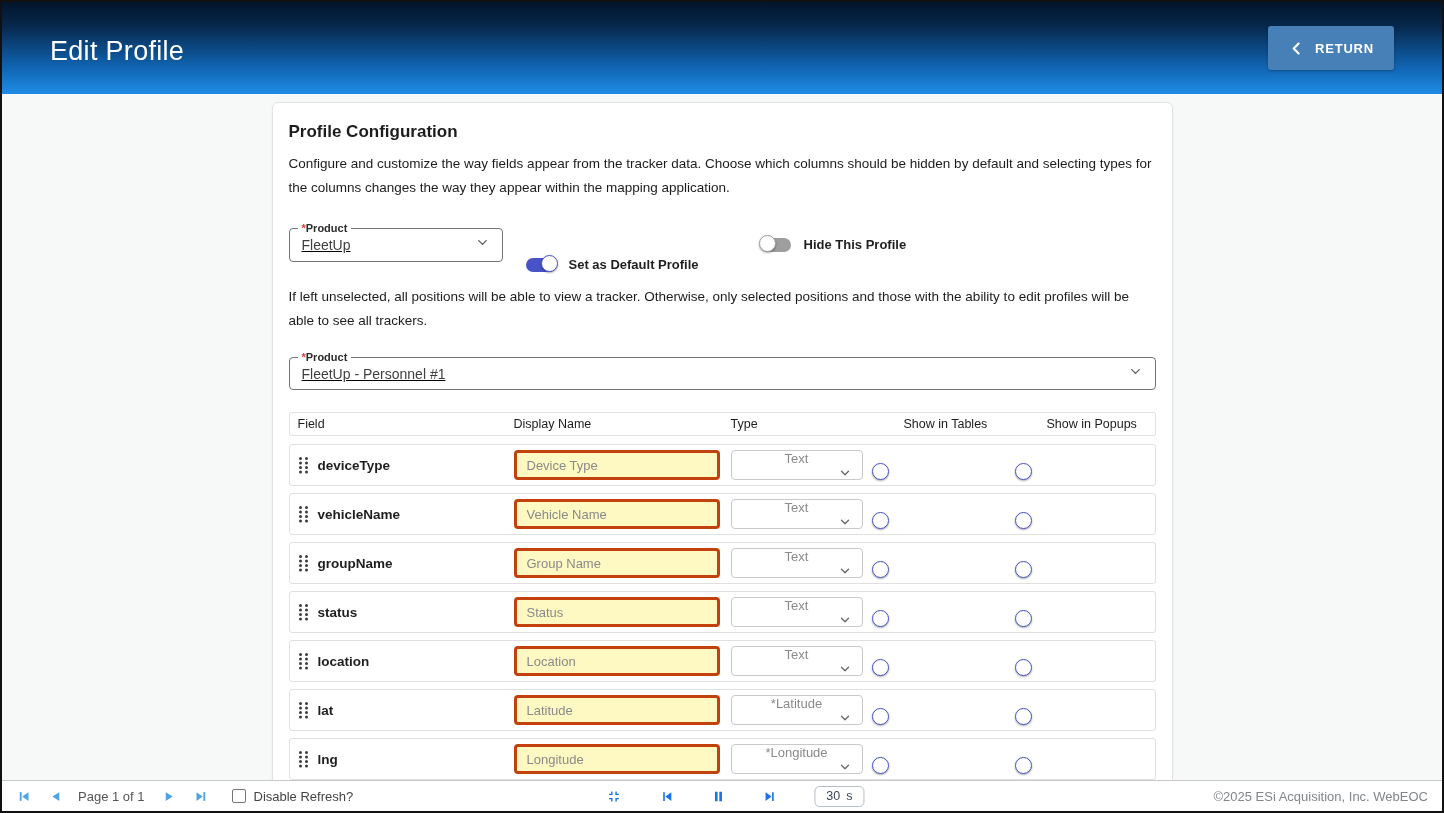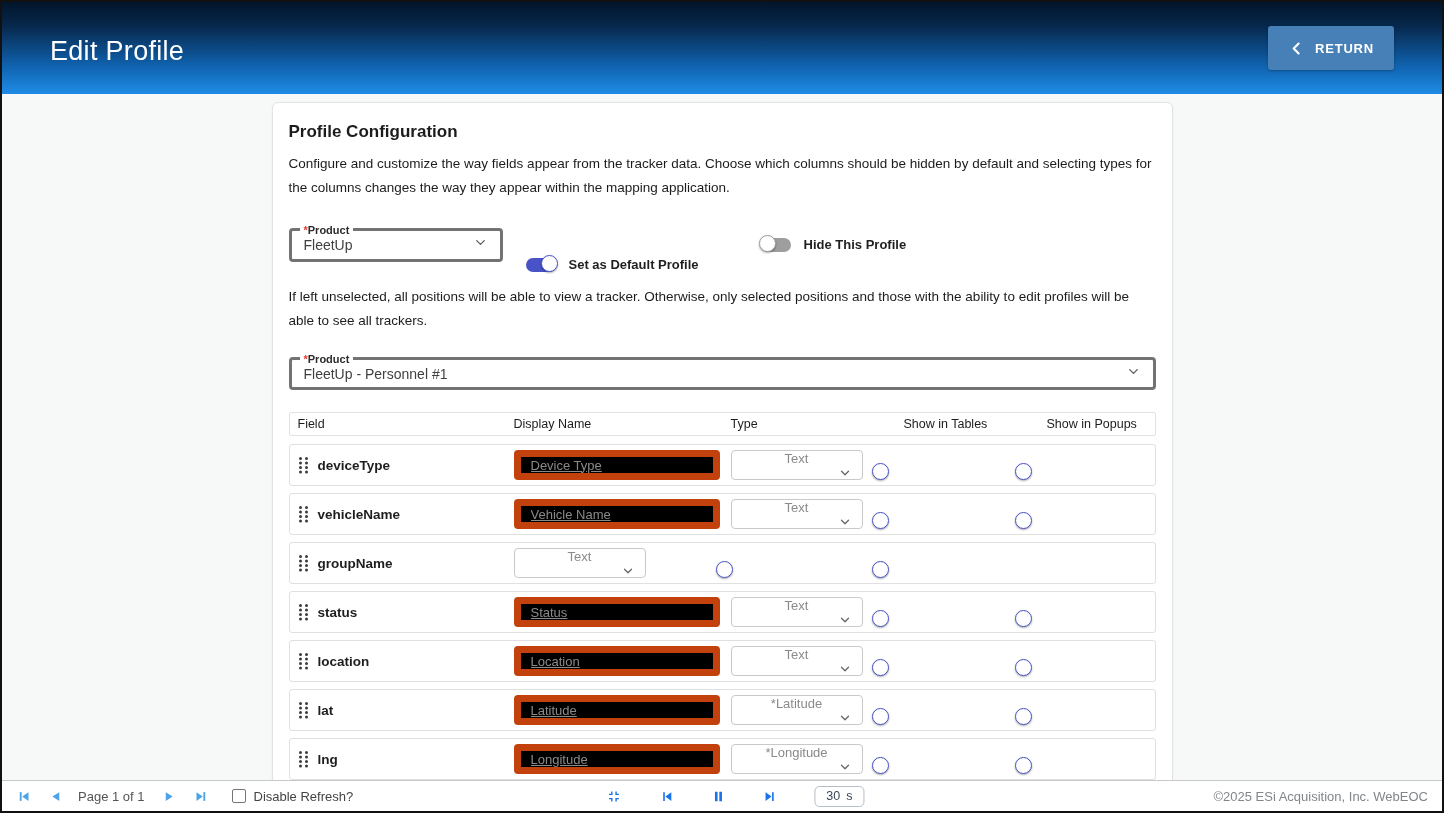--- a/index.html
+++ b/index.html
@@ -25,22 +25,22 @@
     width:901px; margin:8px auto 0; background:#fff;
     border:1px solid #e3e3e3; border-radius:6px;
     box-shadow:0 1px 3px rgba(0,0,0,.05);
     padding:19px 16px 60px;
   }
   .card h2 { font-size:17px; font-weight:bold; color:#1c1c1c; margin-bottom:10px; }
   .desc { font-size:13.5px; line-height:24px; color:#1c1c1c; }
 
   
   .outlined {
-    position:relative; border:3px solid #737373; border-radius:4px; height:34px;
-    display:flex; align-items:center; padding:0 12px; background:#fff;
+    position:relative; border:1px solid #737373; border-radius:4px; height:34px;
+    display:flex; align-items:center; padding:0 12px; background:#fff;text-decoration:underline;
   }
   .float-label {
     position:absolute; top:-8px; left:8px; background:#fff; padding:0 4px;
     font-size:11px; font-weight:bold; color:#2b2b2b; white-space:nowrap; line-height:14px;
   }
   .req { color:#e53935; }
   .field-value { font-size:14px; color:#3f3f3f; }
   .chev { margin-left:auto; flex:0 0 auto; }
 
   .form-row { display:flex; align-items:center; margin-top:17px; }
@@ -77,22 +77,22 @@
   .grid-cols { display:grid; grid-template-columns:216px 217px 156px 143px 1fr; align-items:center; padding-left:8px; }
   .thead { height:24px; border:1px solid #e2e2e2; border-radius:2px; }
   .thead .th { font-size:12.5px; font-weight:normal; color:#1c1c1c; }
   .th.pad-sm { padding-left:17px; }
   .trow { height:42px; border:1px solid #e0e0e0; border-radius:3px; margin-top:7px; background:#fff; }
   .trow:first-of-type { margin-top:8px; }
   .fcell { display:flex; align-items:center; gap:9px; }
   .drag { cursor:grab; display:flex; flex:0 0 auto; }
   .fname { font-size:13.5px; font-weight:600; color:#1e1e1e; }
   .dn-input {
-    width:206px; height:30px; border:7px solid #c2410c; border-radius:4px; padding:0 10px;
-    font-size:13px; color:#8a8a8a; font-family:inherit; outline:none; background:#000000;text-decoration:underline;
+    width:206px; height:30px; border:3px solid #c2410c; border-radius:4px; padding:0 10px;
+    font-size:13px; color:#8a8a8a; font-family:inherit; outline:none; background:#fef9c3;
   }
   .type-select {
     width:132px; height:30px; border:1px solid #c9c9c9; border-radius:4px; padding:0 10px;
     display:flex; align-items:center; cursor:pointer; background:#fff;flex-direction:column;
   }
   .type-select .tval { font-size:13px; color:#8a8a8a; }
 
   
   .app-footer {
     position:absolute; left:0; right:0; bottom:0; height:31px; background:#fff;
@@ -265,20 +265,23 @@
               <circle cx="2.5" cy="11.5" r="1.5"></circle>
                     <circle cx="8.5" cy="11.5" r="1.5"></circle>
               <circle cx="2.5" cy="16" r="1.5"></circle>
                     <circle cx="8.5" cy="16" r="1.5"></circle>
             </g>
           </svg>
         </span>
         <span class="fname">groupName</span>
       </span>
       <span>
+        <input class="dn-input" value="Group Name" style="">
+      </span>
+      <span>
         <span class="type-select">
           <span class="tval">Text</span>
           <span class="chev"><svg width="14" height="14" viewBox="0 0 24 24">
                     <path d="M6 9 L12 15 L18 9" fill="none" stroke="#666" stroke-width="2.2" stroke-linecap="round" stroke-linejoin="round"></path>
                   </svg></span>
         </span>
       </span>
       <span>
         <span class="toggle on"><span class="knob"></span></span>
       </span>

